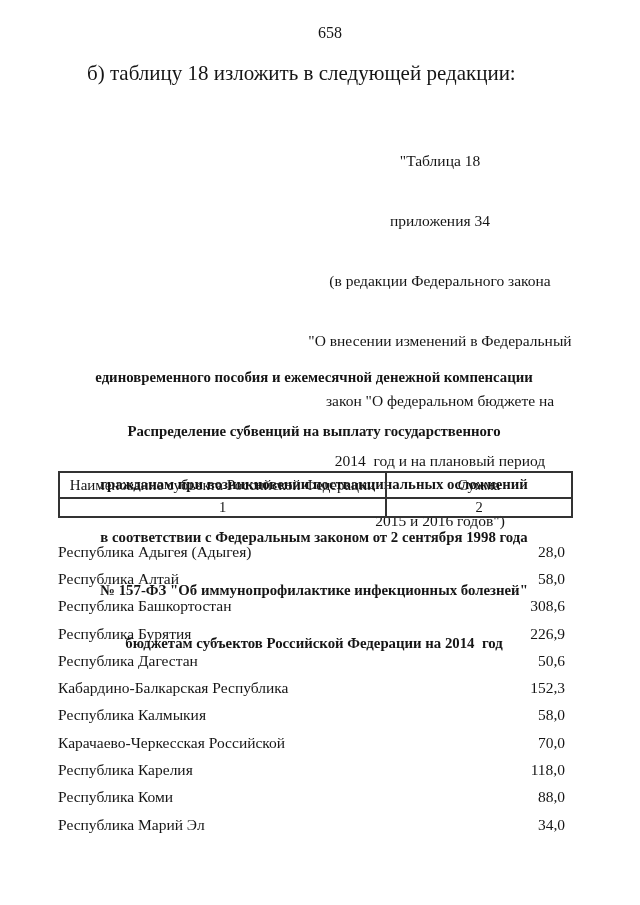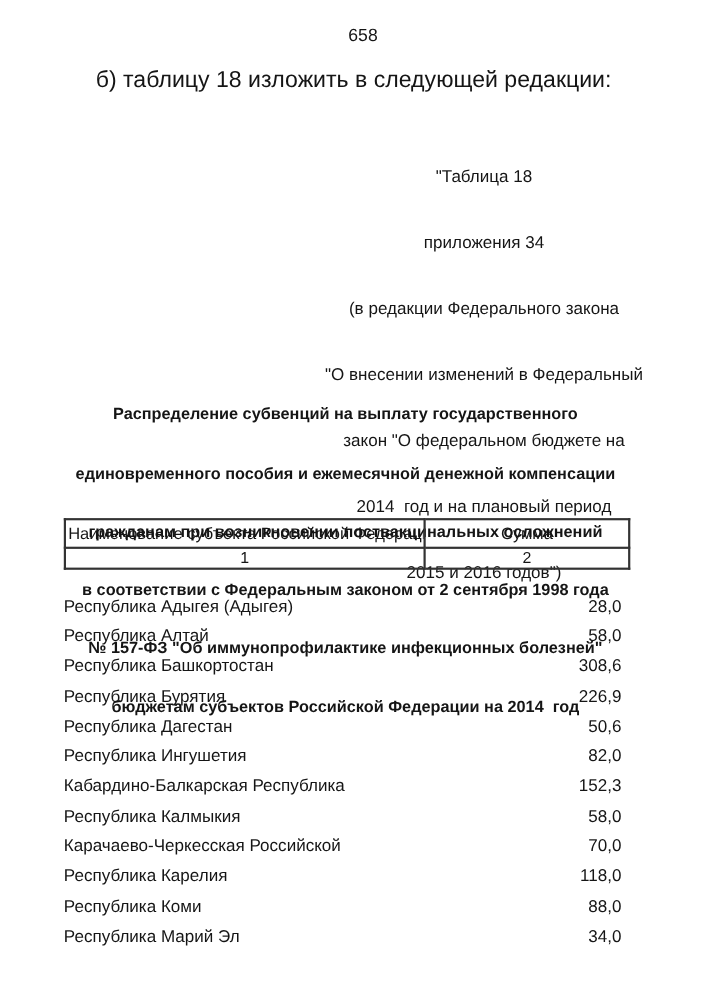--- a/index.html
+++ b/index.html
@@ -6,21 +6,21 @@
     margin: 0;
     padding: 0;
     background: #ffffff;
   }
   .page {
     position: relative;
     width: 640px;
     height: 905px;
     background: #ffffff;
     color: #151515;
-    font-family: Liberation Sans, sans-serif;
+    font-family: Liberation Serif, serif;
     overflow: hidden;
   }
   .page-number {
     position: absolute;
     top: 24px;
     left: 280px;
     width: 100px;
     text-align: center;
     font-size: 16px;
   }
@@ -111,22 +111,22 @@
     <div>"Таблица 18</div>
     <div>приложения 34</div>
     <div>(в редакции Федерального закона</div>
     <div>"О внесении изменений в Федеральный</div>
     <div>закон "О федеральном бюджете на</div>
     <div>2014  год и на плановый период</div>
     <div>2015 и 2016 годов")</div>
   </div>
 
   <div class="doc-title">
+    <div>единовременного пособия и ежемесячной денежной компенсации</div>
     <div>Распределение субвенций на выплату государственного</div>
-    <div>единовременного пособия и ежемесячной денежной компенсации</div>
     <div>гражданам при возникновении поствакцинальных осложнений</div>
     <div>в соответствии с Федеральным законом от 2 сентября 1998 года</div>
     <div>№ 157-ФЗ "Об иммунопрофилактике инфекционных болезней"</div>
     <div>бюджетам субъектов Российской Федерации на 2014  год</div>
   </div>
 
 
   <table class="head-table">
     <colgroup>
         <col class="c1">
@@ -159,24 +159,20 @@
     </div>
     <div class="row">
       <span class="name">Республика Бурятия</span>
       <span class="value">226,9</span>
     </div>
     <div class="row">
       <span class="name">Республика Дагестан</span>
       <span class="value">50,6</span>
     </div>
     <div class="row">
-      <span class="name">Республика Ингушетия</span>
-      <span class="value">82,0</span>
-    </div>
-    <div class="row">
       <span class="name">Кабардино-Балкарская Республика</span>
       <span class="value">152,3</span>
     </div>
     <div class="row">
       <span class="name">Республика Калмыкия</span>
       <span class="value">58,0</span>
     </div>
     <div class="row">
       <span class="name">Карачаево-Черкесская Российской</span>
       <span class="value">70,0</span>

